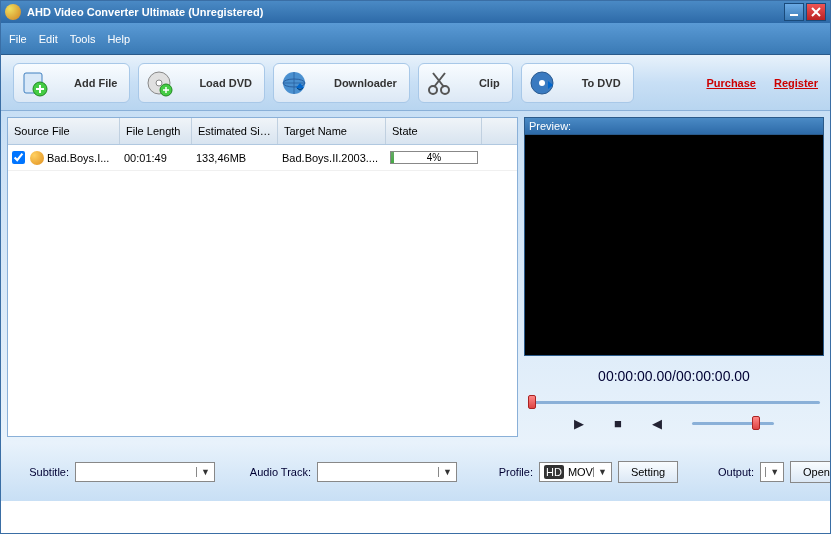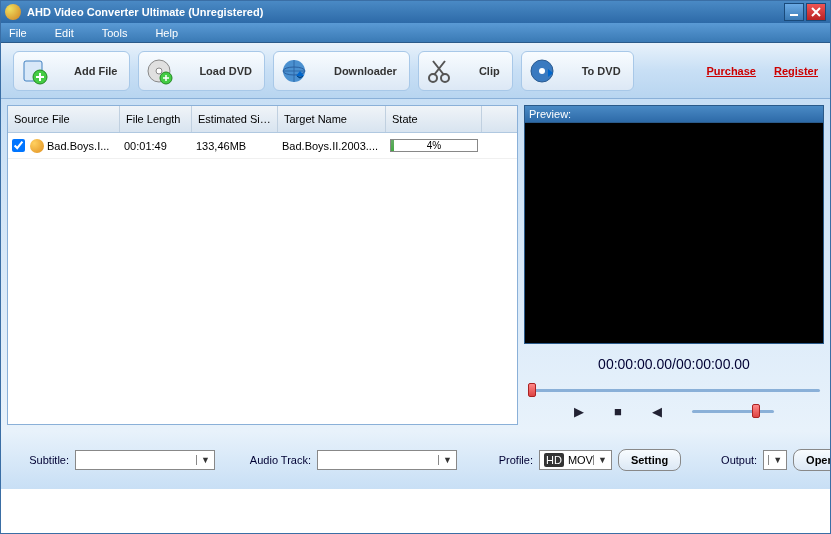--- a/index.html
+++ b/index.html
@@ -4,21 +4,21 @@
 <style>
 * { margin:0; padding:0; box-sizing:border-box; font-family:Tahoma,Arial,sans-serif; font-size:11px; }
 body { background:#fff; width:831px; height:534px; overflow:hidden; border:1px solid #3a6ea5; }
 .titlebar { height:22px; background:linear-gradient(#4a8ac5,#2d6aa8); display:flex; align-items:center; padding:0 4px; color:#fff; font-weight:bold; }
 .titlebar .logo { width:16px; height:16px; border-radius:50%; background:radial-gradient(circle at 30% 30%,#f0e060,#d08020); margin-right:6px; }
 .titlebar .title { flex:1; }
 .titlebar .winbtns { display:flex; gap:2px; }
 .titlebar .winbtn { width:20px; height:18px; border:1px solid #1a4a7a; display:flex; align-items:center; justify-content:center; cursor:pointer; }
 .titlebar .minbtn { background:linear-gradient(#6aaae5,#3a7ab5); }
 .titlebar .closebtn { background:linear-gradient(#e55,#b22); }
-.menubar { height:20px; background:linear-gradient(#5a9ad5,#3a7ab5); display:flex; align-items:center; padding:8px 8px; gap:28px; color:#fff; border-bottom:1px solid #2a5a8a; }
+.menubar { height:32px; background:linear-gradient(#5a9ad5,#3a7ab5); display:flex; align-items:center; padding:8px 8px; gap:12px; color:#fff; border-bottom:1px solid #2a5a8a; }
 .menubar span { cursor:pointer; }
 .toolbar { height:56px; background:linear-gradient(#e8f2fb,#c8dff5,#b8d5f0); display:flex; align-items:center; padding:0 12px; gap:8px; border-bottom:1px solid #8ab0d8; }
 .tbtn { height:40px; display:flex; align-items:center; gap:24px; padding:0 12px 0 4px; background:linear-gradient(#f8fcff,#dce8f5); border:1px solid #a8c8e8; border-radius:6px; cursor:pointer; font-weight:bold; color:#333; }
 .tbtn .ticon { width:32px; height:32px; display:flex; align-items:center; justify-content:center; }
 .toolbar .links { margin-left:auto; display:flex; gap:18px; }
 .toolbar .links a { color:#c00; text-decoration:underline; cursor:pointer; font-weight:bold; }
 .mainrow { display:flex; height:332px; padding:6px; gap:6px; background:linear-gradient(#c8dff5,#e8f2fb); }
 .tablepane { flex:1; background:#fff; border:1px solid #8ab0d8; display:flex; flex-direction:column; }
 .thead { display:flex; background:linear-gradient(#f0f4f8,#d8e4f0); border-bottom:1px solid #b0c8e0; }
 .thead .th { padding:7px 6px; border-right:1px solid #c0d0e0; overflow:hidden; white-space:nowrap; text-overflow:ellipsis; }
@@ -45,21 +45,21 @@
 .volslider { width:82px; height:10px; position:relative; }
 .volslider .track { height:3px; background:#8ab0d8; position:absolute; top:3px; left:0; right:0; border-radius:2px; }
 .volslider .thumb { width:8px; height:14px; background:linear-gradient(#f88,#d44); border:1px solid #a22; position:absolute; top:-3px; left:60px; border-radius:2px; }
 .bottom { padding:8px 12px; background:linear-gradient(#e8f2fb,#c8dff5); display:flex; gap:20px; }
 .formcol { flex:1; display:flex; flex-direction:row; gap:20px; }
 .formrow { display:flex; align-items:center; gap:6px; }
 .formrow label { width:56px; text-align:right; color:#003; }
 .formrow .sel, .formrow .inp { border:1px solid #888; background:#fff; height:20px; padding:1px 4px; display:flex; align-items:center; }
 .formrow .sel { justify-content:space-between; }
 .formrow .sel .arrow { border-left:1px solid #888; padding-left:4px; font-size:9px; color:#333; }
-.smallbtn { height:22px; padding:0 12px; background:linear-gradient(#f8fcff,#dce8f5); border:1px solid #888; border-radius:8px; cursor:pointer;font-weight:bold; }
+.smallbtn { height:22px; padding:0 12px; background:linear-gradient(#f8fcff,#dce8f5); border:1px solid #888; border-radius:0; cursor:pointer; }
 .startbtn { width:120px; height:42px; background:linear-gradient(#2a8ae0,#0a5ab0); border:2px solid #084a90; border-radius:21px; color:#fff; font-size:20px; font-weight:bold; font-style:italic; display:flex; align-items:center; justify-content:center; gap:6px; cursor:pointer; box-shadow:0 2px 4px rgba(0,0,0,.3); }
 .startbtn .sicon { width:22px; height:22px; border-radius:50%; background:radial-gradient(circle at 30% 30%,#fff,#6ac0ff); display:flex; align-items:center;justify-content:center;color:#0a5ab0;font-style:normal;font-size:16px; }
 svg { display:block; }
 </style>
 </head>
 <body>
 
 <div class="titlebar">
   <div class="logo"></div>
   <div class="title">AHD Video Converter Ultimate (Unregistered)</div>

